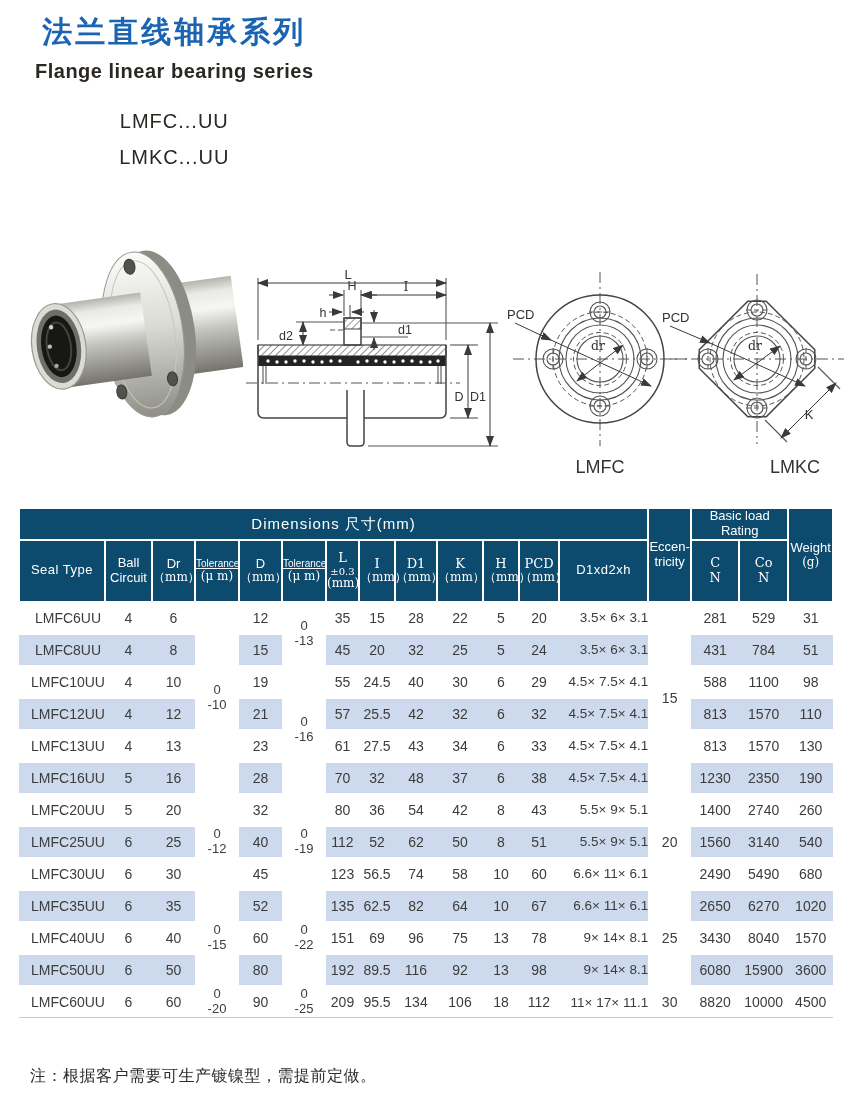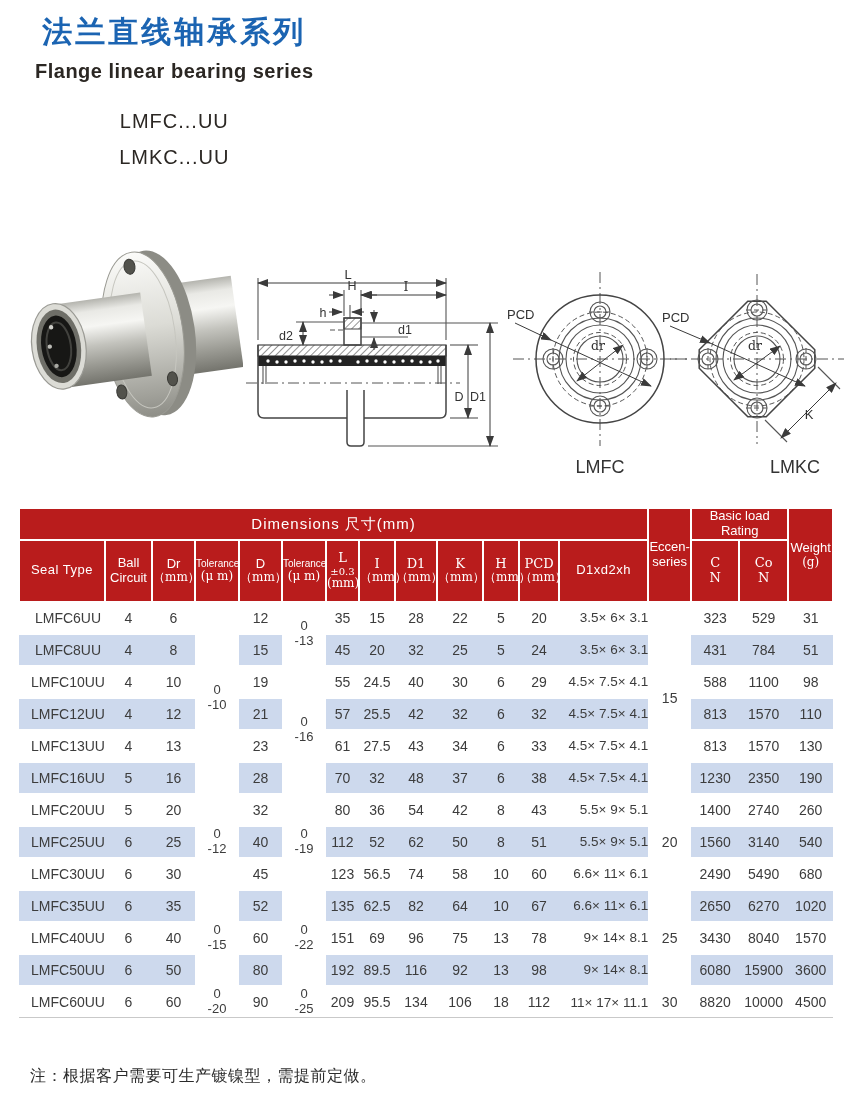--- a/index.html
+++ b/index.html
@@ -19,26 +19,26 @@
   svg .sans { font-family:"Liberation Sans", sans-serif; }
   .dim { stroke:#3a3a3a; stroke-width:1; fill:none; }
   .outline { stroke:#444; stroke-width:1.5; fill:none; }
   .thin { stroke:#555; stroke-width:1.1; fill:none; }
   .cl { stroke:#555; stroke-width:1; stroke-dasharray:11 4 2 4; fill:none; }
   .dsh { stroke:#555; stroke-width:1; stroke-dasharray:5 3; fill:none; }
 
   
   .tbl-wrap { position:absolute; left:18px; top:507px; width:814px; }
   table { border-collapse:collapse; table-layout:fixed; width:814px; }
-  thead th { background:#b91c1c; color:#fff; border:2px solid #fff; font-weight:normal; vertical-align:middle; text-align:center; line-height:1.15; }
+  thead th { background:#0c4a6e; color:#fff; border:2px solid #fff; font-weight:normal; vertical-align:middle; text-align:center; line-height:1.15; }
   th.band { height:30px; font-size:15px; letter-spacing:1px; }
   th.h2 { height:62px; font-size:13px; }
   .serif { font-family:"DejaVu Serif", serif; }
   .sub { font-family:"DejaVu Serif", serif; font-size:12px; display:block; }
-  .tolw { font-size:10px; display:block; }
+  .tolw { font-size:10px; display:block;text-decoration:underline; }
   .big { font-size:15px; letter-spacing:0.5px; }
   .pm { font-size:10px; display:block; font-family:"DejaVu Serif", serif; }
   tbody td { height:32px; text-align:center; font-size:14px; color:#3c3c3c; border-top:2px solid #fff; vertical-align:middle; background:#fff; }
   tbody tr:nth-child(even) td { background:#cdd9ed; }
   tbody td.ws { background:#fff !important; }
   td.c-model { text-align:center; padding-left:12px; }
   td.c-bolt { text-align:right; padding-left:8px; font-size:13.5px; }
   td.c-tol { font-size:13px; line-height:1.15; }
   table { border-bottom:1px solid #c9c9c9; }
 
@@ -276,21 +276,21 @@
           <col style="width:43px">
           <col style="width:48px">
           <col style="width:49px">
         <col style="width:45px">
       </colgroup>
       <thead>
         <tr>
           <th class="band" colspan="13">Dimensions 尺寸(mm)</th>
           <th class="h2" rowspan="2">
             <span>Eccen-</span><br>
-            <span>series</span>
+            <span>tricity</span>
           </th>
           <th class="band" colspan="2" style="font-size:13px;letter-spacing:0;text-align:center;">
             <span>Basic load</span><br>
             <span>Rating</span>
           </th>
           <th class="h2" rowspan="2">
             <span>Weight</span><br>
             <span class="sub">(g)</span>
           </th>
         </tr>
@@ -367,21 +367,21 @@
               <div>-13</div>
             </td>
             <td>35</td>
             <td>15</td>
             <td>28</td>
             <td>22</td>
             <td>5</td>
             <td>20</td>
             <td class="c-bolt">3.5× 6× 3.1</td>
             <td class="ws" rowspan="6">15</td>
-            <td>323</td>
+            <td>281</td>
             <td>529</td>
             <td>31</td>
           </tr>
           <tr>
             <td class="c-model">LMFC8UU</td>
             <td>4</td>
             <td>8</td>
             <td>15</td>
             <td>45</td>
             <td>20</td>

